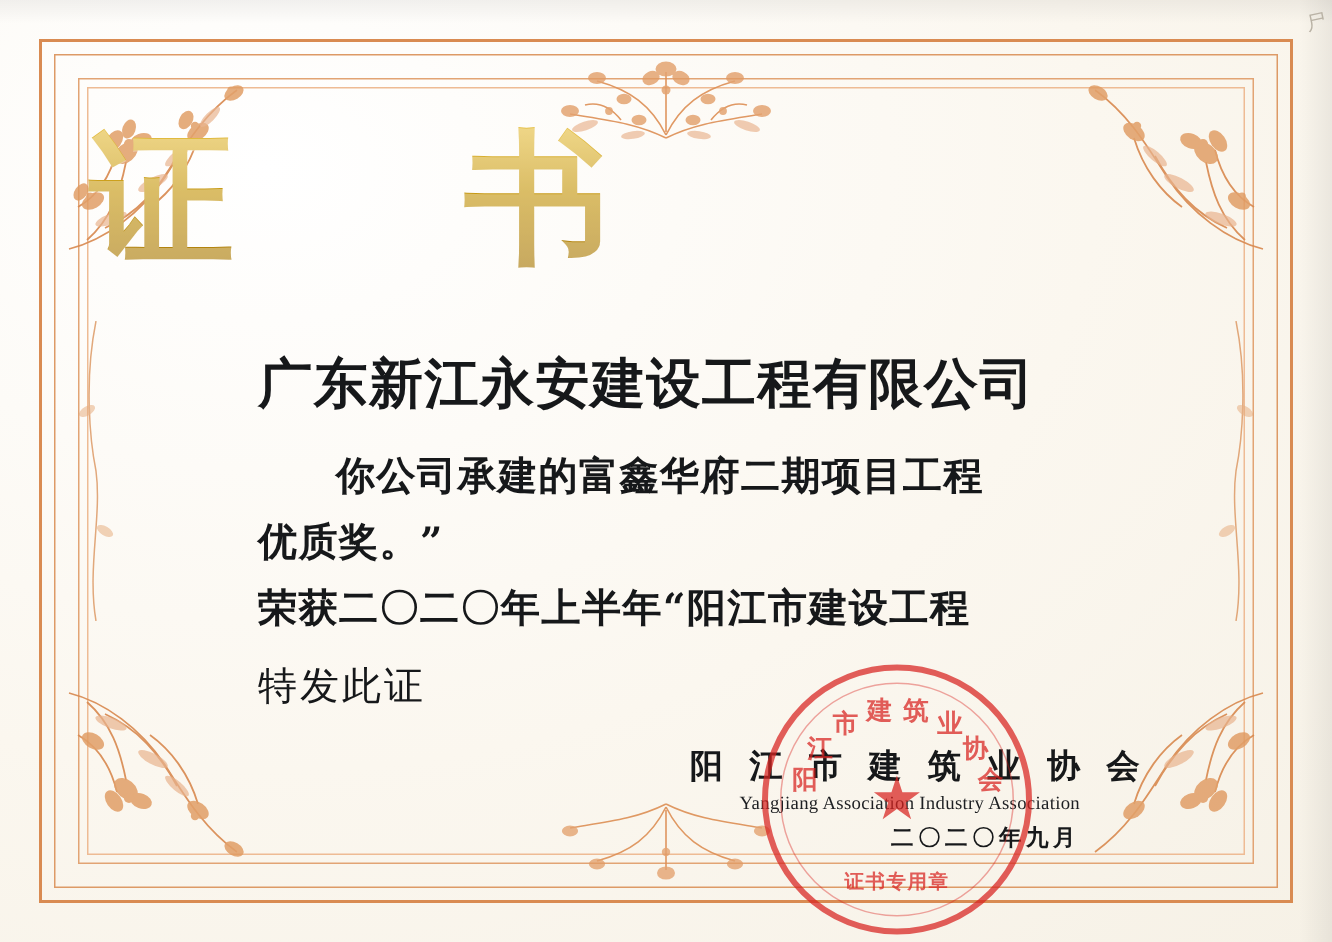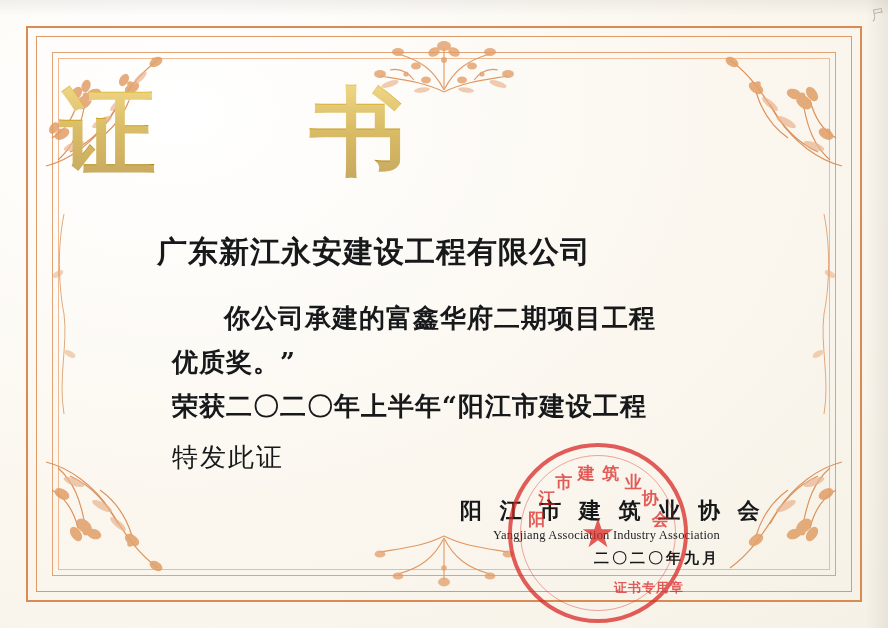--- a/index.html
+++ b/index.html
@@ -114,24 +114,24 @@
     color: #c8a21c;
     background: linear-gradient(180deg, #e8c34a 0%, #c79a15 45%, #a8790b 100%);
     -webkit-background-clip: text;
     background-clip: text;
     -webkit-text-fill-color: transparent;
     text-shadow: 0 1px 0 rgba(255,255,255,0.35);
   }
 
   .company {
     position: absolute;
-    left: 157px;
+    left: 172px;
     top: 232px;
     font-family: Liberation Serif, serif;
-    font-size: 30px;
+    font-size: 36px;
     font-weight: 700;
     color: #16181a;
     letter-spacing: 1px;
   }
 
   .body-text {
     position: absolute;
     left: 172px;
     top: 296px;
     width: 560px;
@@ -230,21 +230,21 @@
     font-size: 17px;
     font-weight: 700;
     color: #d8221f;
     transform-origin: 0 0;
   }
   .seal-bottom {
     position: absolute;
     left: 0;
     bottom: 22px;
     width: 100%;
-    text-align: right;
+    text-align: center;
     font-family: "DejaVu Serif", serif;
     font-size: 13px;
     font-weight: 700;
     color: #d8221f;
     letter-spacing: 1px;
   }
 
   
   .scan-shadow-top {
     position: absolute;

